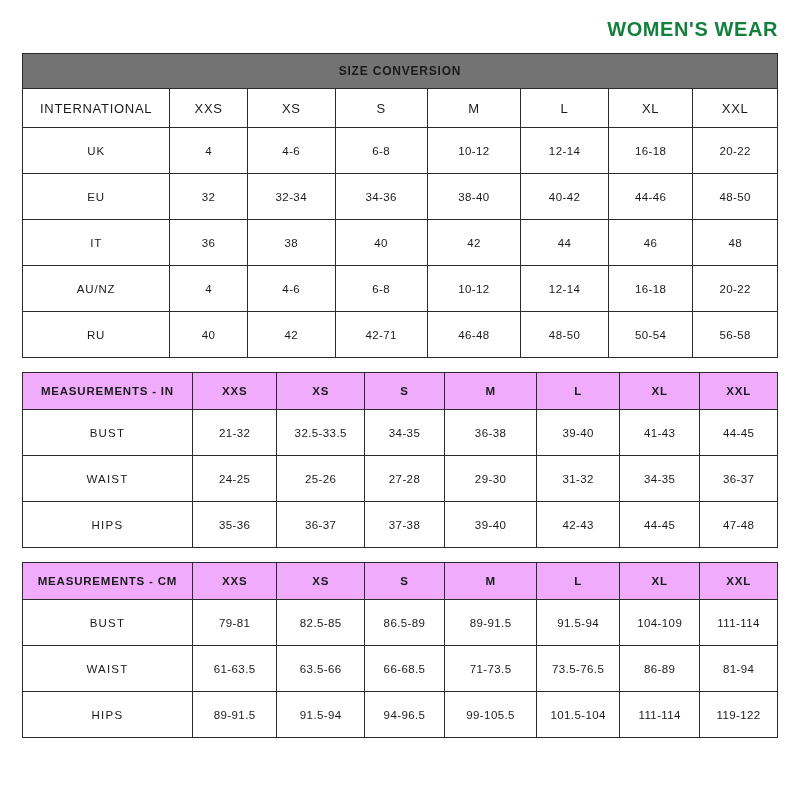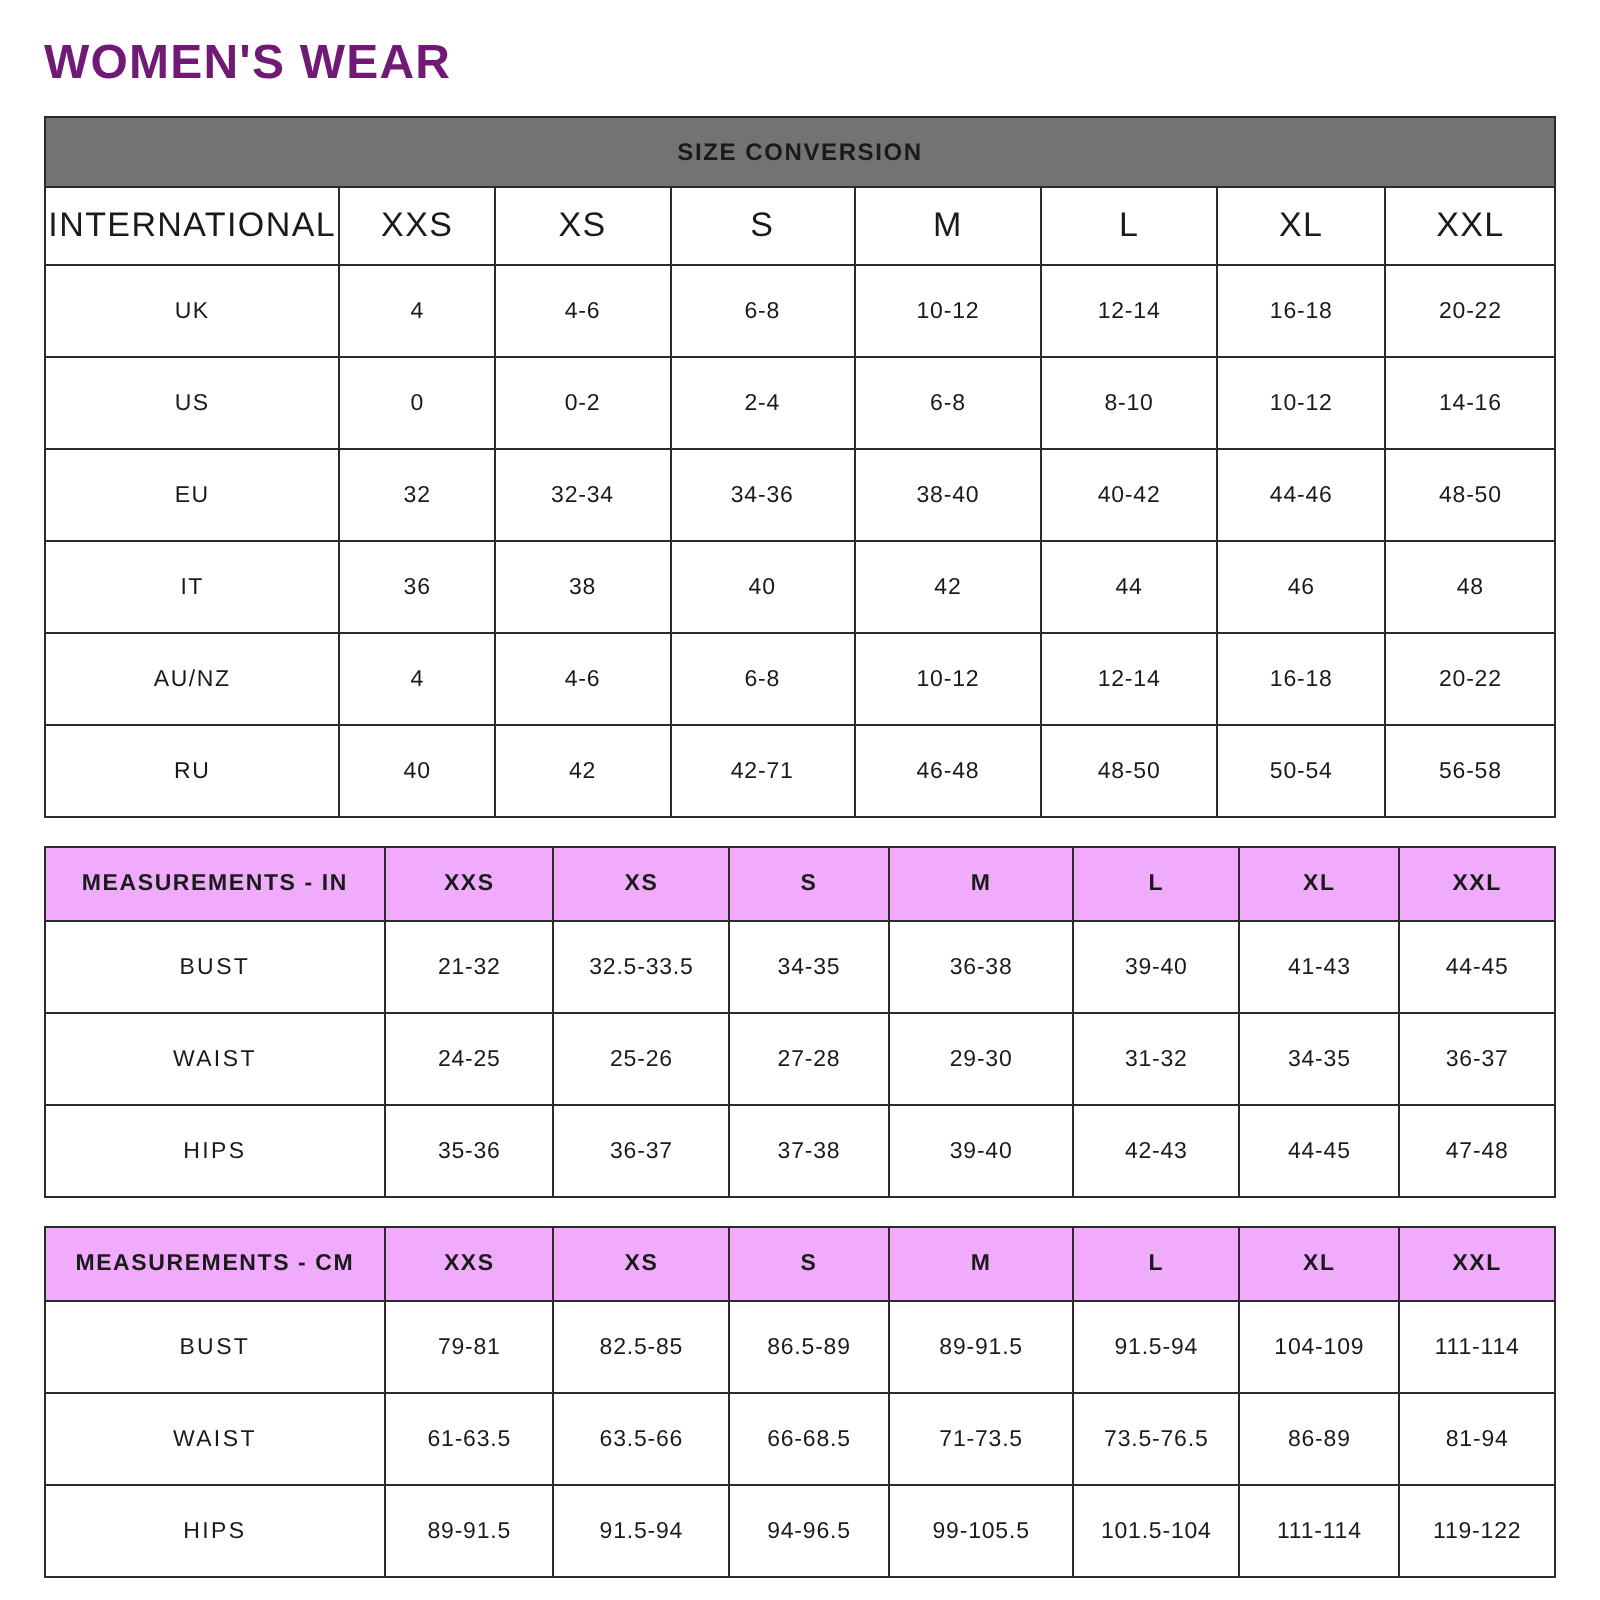--- a/index.html
+++ b/index.html
@@ -16,26 +16,26 @@
   }
   .page {
     width: 800px;
     height: 800px;
     box-sizing: border-box;
     padding: 10px 22px 10px 22px;
     display: flex;
     flex-direction: column;
   }
   .page-title {
-    text-align: left;
-    font-size: 24px;
+    text-align: right;
+    font-size: 20px;
     font-weight: bold;
     letter-spacing: 0.6px;
     margin: 8px 0 12px 0;
-    color: #701a75;
+    color: #15803d;
   }
   table {
     border-collapse: collapse;
     width: 100%;
     table-layout: fixed;
   }
   table.conv {
     margin-bottom: 14px;
   }
   table.meas {
@@ -53,21 +53,21 @@
   }
   .banner {
     background: #737373;
     font-weight: bold;
     font-size: 12px;
     letter-spacing: 0.8px;
     height: 34px;
   }
   .conv tr.head td {
     height: 38px;
-    font-size: 17px;
+    font-size: 13px;
     letter-spacing: 0.7px;
   }
   .conv tr.body td {
     height: 45px;
   }
   .conv td.rowlabel {
     letter-spacing: 0.8px;
   }
   .meas tr.head td {
     background: #f0abfc;
@@ -121,30 +121,20 @@
 
       <tr class="body">
         <td class="rowlabel">UK</td>
         <td>4</td>
         <td>4-6</td>
         <td>6-8</td>
         <td>10-12</td>
         <td>12-14</td>
         <td>16-18</td>
         <td>20-22</td>
-      </tr>
-      <tr class="body">
-        <td class="rowlabel">US</td>
-        <td>0</td>
-        <td>0-2</td>
-        <td>2-4</td>
-        <td>6-8</td>
-        <td>8-10</td>
-        <td>10-12</td>
-        <td>14-16</td>
       </tr>
       <tr class="body">
         <td class="rowlabel">EU</td>
         <td>32</td>
         <td>32-34</td>
         <td>34-36</td>
         <td>38-40</td>
         <td>40-42</td>
         <td>44-46</td>
         <td>48-50</td>

